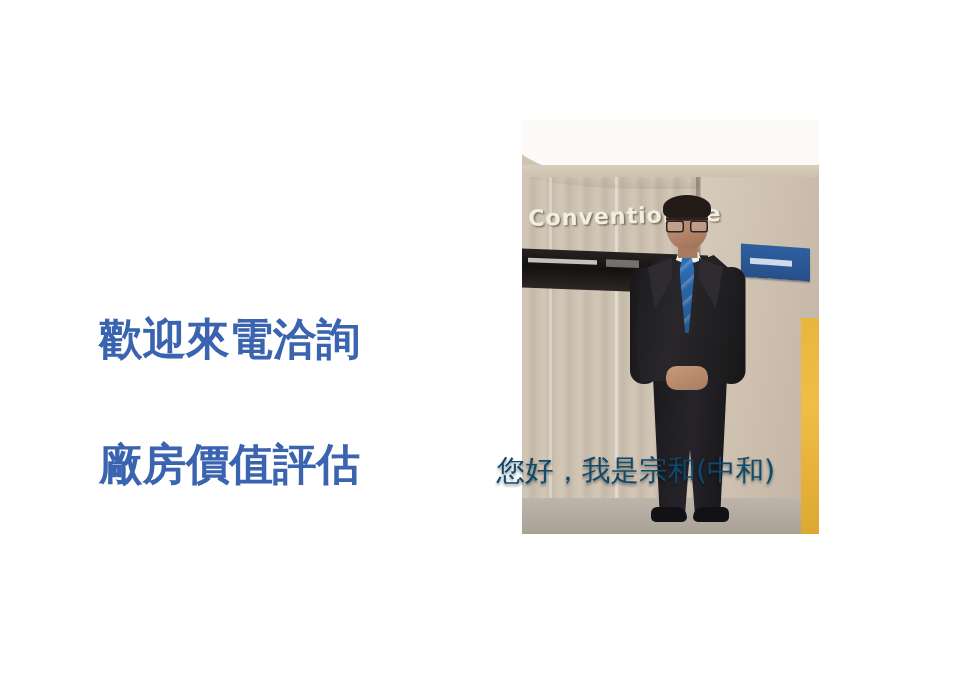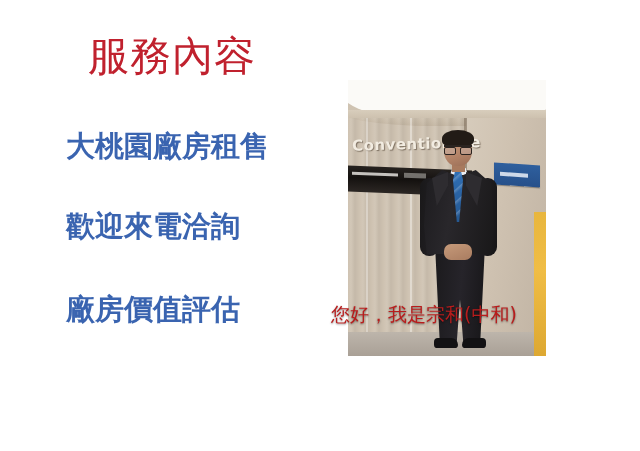--- a/index.html
+++ b/index.html
@@ -357,34 +357,32 @@
   }
 
   
   .photo-caption {
     position: absolute;
     left: 331px;
     top: 304px;
     font-size: 19px;
     line-height: 1.15;
     font-weight: 400;
-    color: #b91c1c;
+    color: #0c4a6e;
     white-space: nowrap;
     text-shadow: 0 1px 2px rgba(0,0,0,0.45);
     z-index: 5;
   }
 </style>
 </head>
 <body>
 
 <div class="slide">
 
-  <div class="title">服務內容</div>
-
-  <div class="service-item i0">大桃園廠房租售</div>
+
 
   <div class="service-item i1">歡迎來電洽詢</div>
 
   <div class="service-item i2">廠房價值評估</div>
 
 
   <div class="photo">
 
     <div class="ph-ceiling">
       

